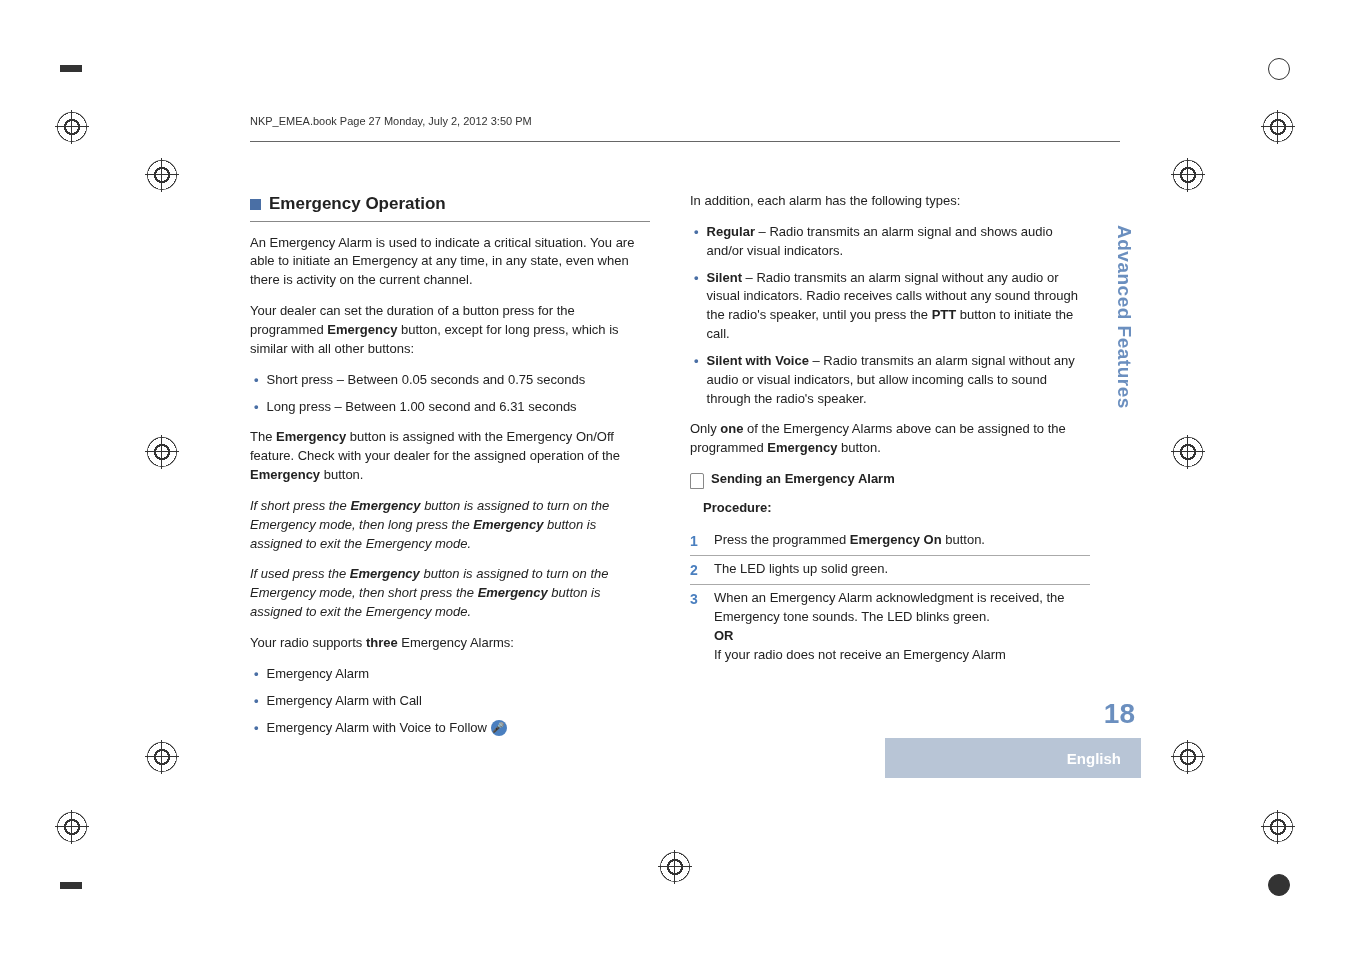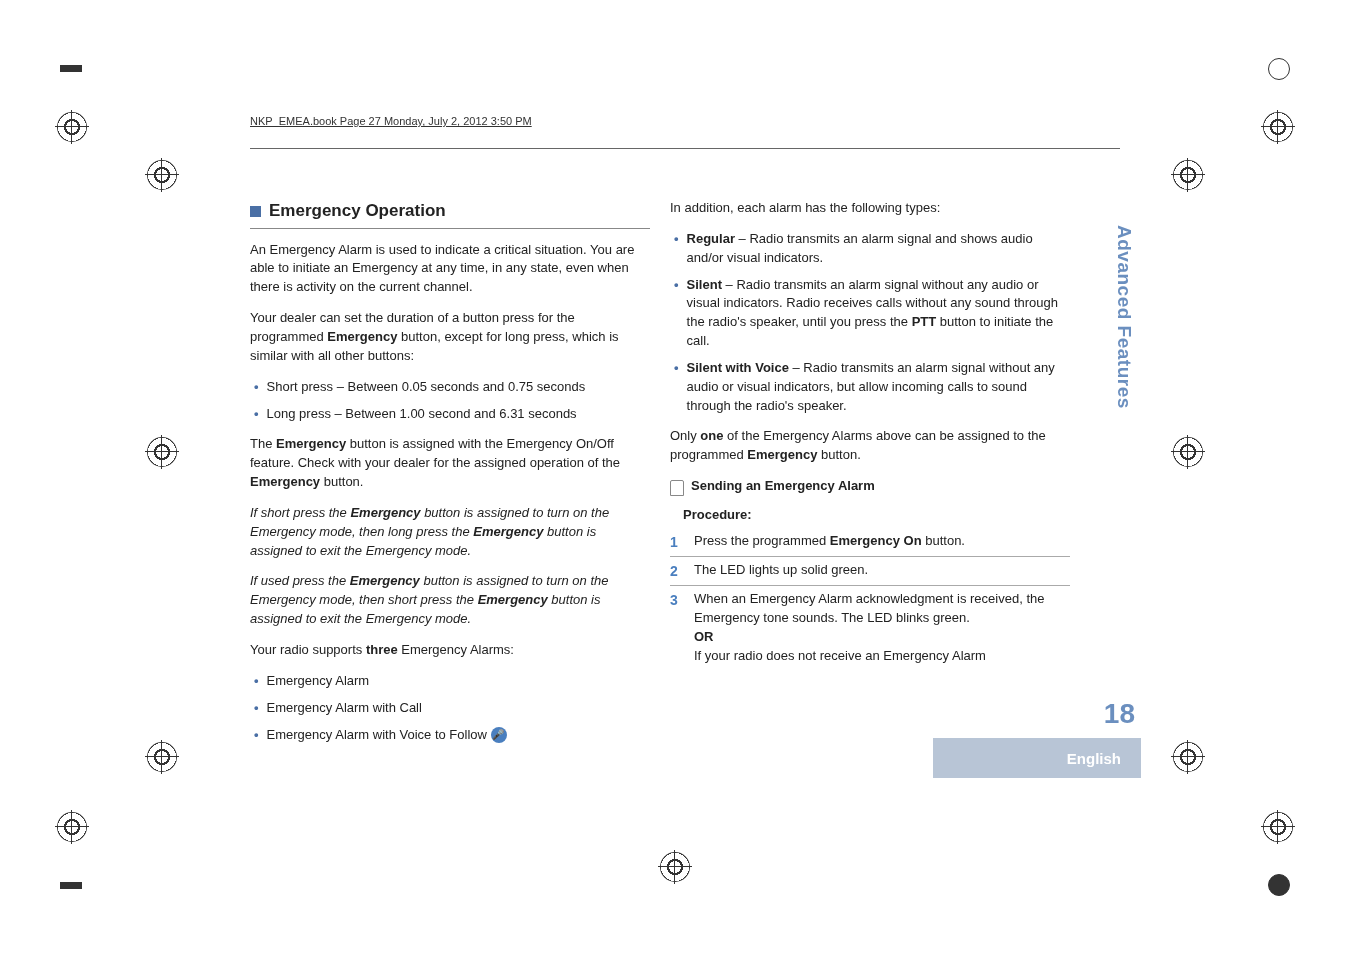--- a/index.html
+++ b/index.html
@@ -15,27 +15,26 @@
 .page-container {
   position: absolute;
   left: 250px;
   top: 115px;
   width: 870px;
 }
 .header-line {
   font-size: 11px;
   color: #333;
   margin-bottom: 50px;
-  padding-bottom: 21px;
+  padding-bottom: 14px;
   border-bottom: 0.5px solid #666;
-  text-decoration: underline;
 }
 .columns {
   display: flex;
-  gap: 20px;
+  gap: 40px;
 }
 .col {
   width: 400px;
   font-size: 13px;
   line-height: 1.45;
   color: #222;
 }
 .heading {
   font-size: 17px;
   font-weight: bold;
@@ -81,21 +80,21 @@
 }
 .sub-icon {
   width: 12px;
   height: 14px;
   border: 1px solid #888;
   border-radius: 2px 2px 0 0;
   display: inline-block;
 }
 .procedure-label {
   font-weight: bold;
-  margin-bottom: 7px;
+  margin-bottom: 13px;
   padding-left: 13px;
 }
 .step {
   display: flex;
   gap: 10px;
   margin-bottom: 4px;
   padding-bottom: 4px;
 }
 .step-sep { border-bottom: 0.5px solid #aaa; }
 .step-num {
@@ -134,21 +133,21 @@
   right: 215px;
   top: 698px;
   font-size: 28px;
   font-weight: bold;
   color: #6b8fbf;
 }
 .english-band {
   position: absolute;
   right: 209px;
   top: 738px;
-  width: 208px;
+  width: 256px;
   height: 40px;
   background: #b8c5d6;
   color: #fff;
   font-weight: bold;
   font-size: 15px;
   display: flex;
   align-items: center;
   justify-content: flex-end;
   padding-right: 20px;
   box-sizing: border-box;

